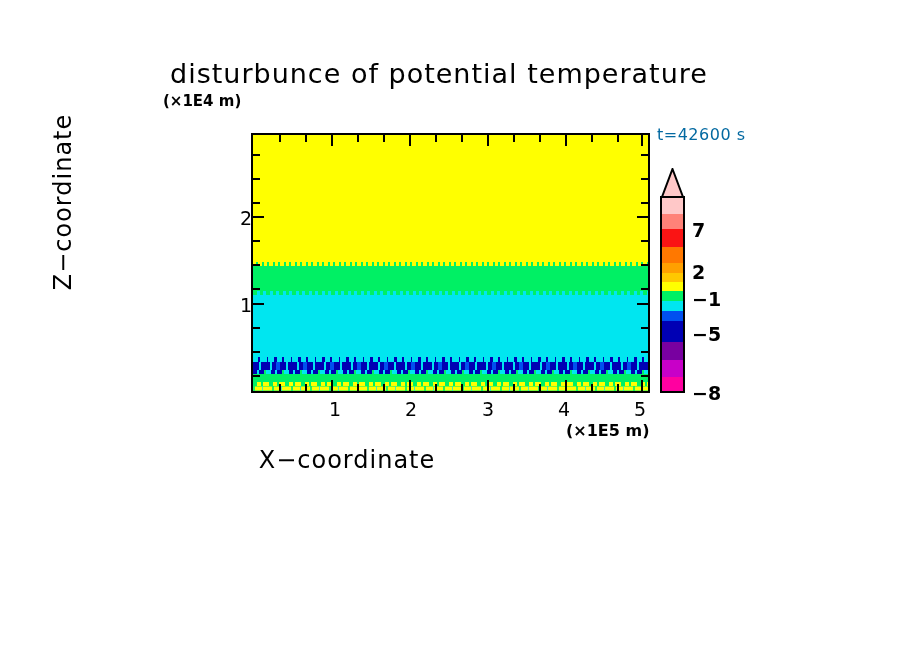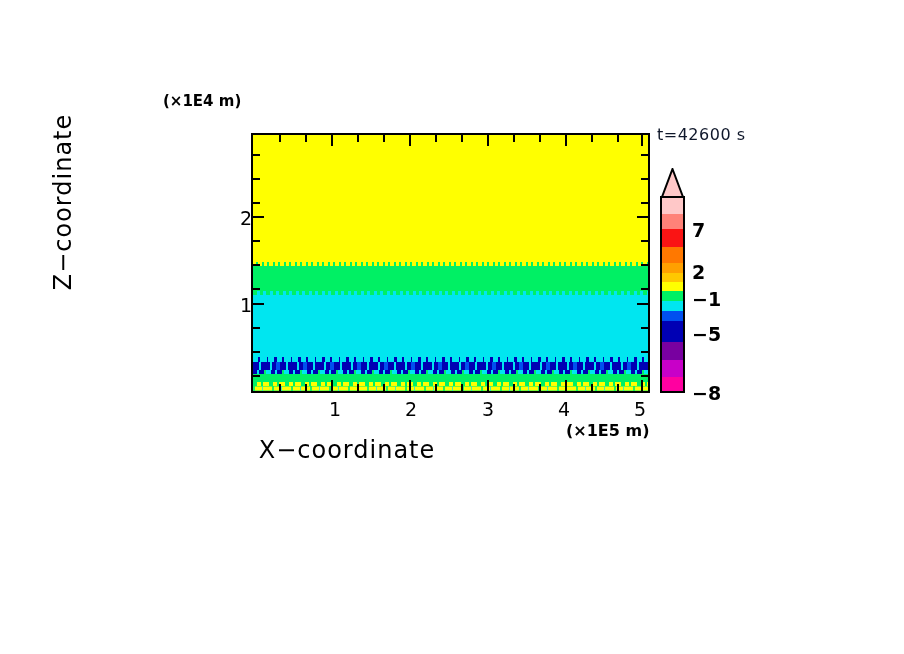--- a/index.html
+++ b/index.html
@@ -14,28 +14,28 @@
   #title{
     position:absolute;left:170px;top:58px;width:600px;
     font-size:27px;letter-spacing:1px;color:#000;white-space:nowrap;
   }
   #unit-z{
     position:absolute;left:163px;top:92px;
     font-size:15px;font-weight:bold;color:#000;white-space:nowrap;
   }
   #time-label{
     position:absolute;left:657px;top:125px;
-    font-size:16px;color:#0f172a;white-space:nowrap;letter-spacing:.5px;
+    font-size:16px;color:#0369a1;white-space:nowrap;letter-spacing:.5px;
   }
   #unit-x{
     position:absolute;left:566px;top:421px;
     font-size:16px;font-weight:bold;color:#000;white-space:nowrap;
   }
   #xlabel{
-    position:absolute;left:0;top:436px;width:788px;text-align:center;
+    position:absolute;left:0;top:446px;width:788px;text-align:center;
     font-size:24px;color:#000;letter-spacing:1px;
   }
   #xlabel span{display:inline-block;transform:translateX(-47px);}
   #ylabel{
     position:absolute;left:-5px;top:160px;width:440px;
     font-size:24px;color:#000;letter-spacing:1px;
     transform:rotate(-90deg);transform-origin:left top;
     text-align:center;
   }
   #ylabel-inner{display:inline-block;transform:translate(-262px,54px);white-space:nowrap;}
@@ -65,20 +65,21 @@
         border:2px solid #000;box-sizing:border-box;overflow:hidden;}
   #cbar .cb{position:absolute;left:0;width:100%;}
   #cbar-arrow{position:absolute;left:658px;top:168px;width:29px;height:30px;}
   .cnum{position:absolute;left:692px;font-size:19px;font-weight:bold;color:#000;white-space:nowrap;}
 </style>
 </head>
 <body>
 
 <div class="fig">
 
+  <div id="title">disturbunce of potential temperature</div>
   <div id="unit-z">(×1E4 m)</div>
   <div id="time-label">t=42600 s</div>
 
   <div id="plot">
 
     <div class="band" style="top:0px;height:129px;background:#ffff00;"></div>
 
     <div class="edge" style="top:127px;height:4px;background:
            repeating-linear-gradient(90deg,#ffff00 0 3px,#00f064 3px 5px,#ffff00 5px 9px,#00f064 9px 11px);"></div>
 

